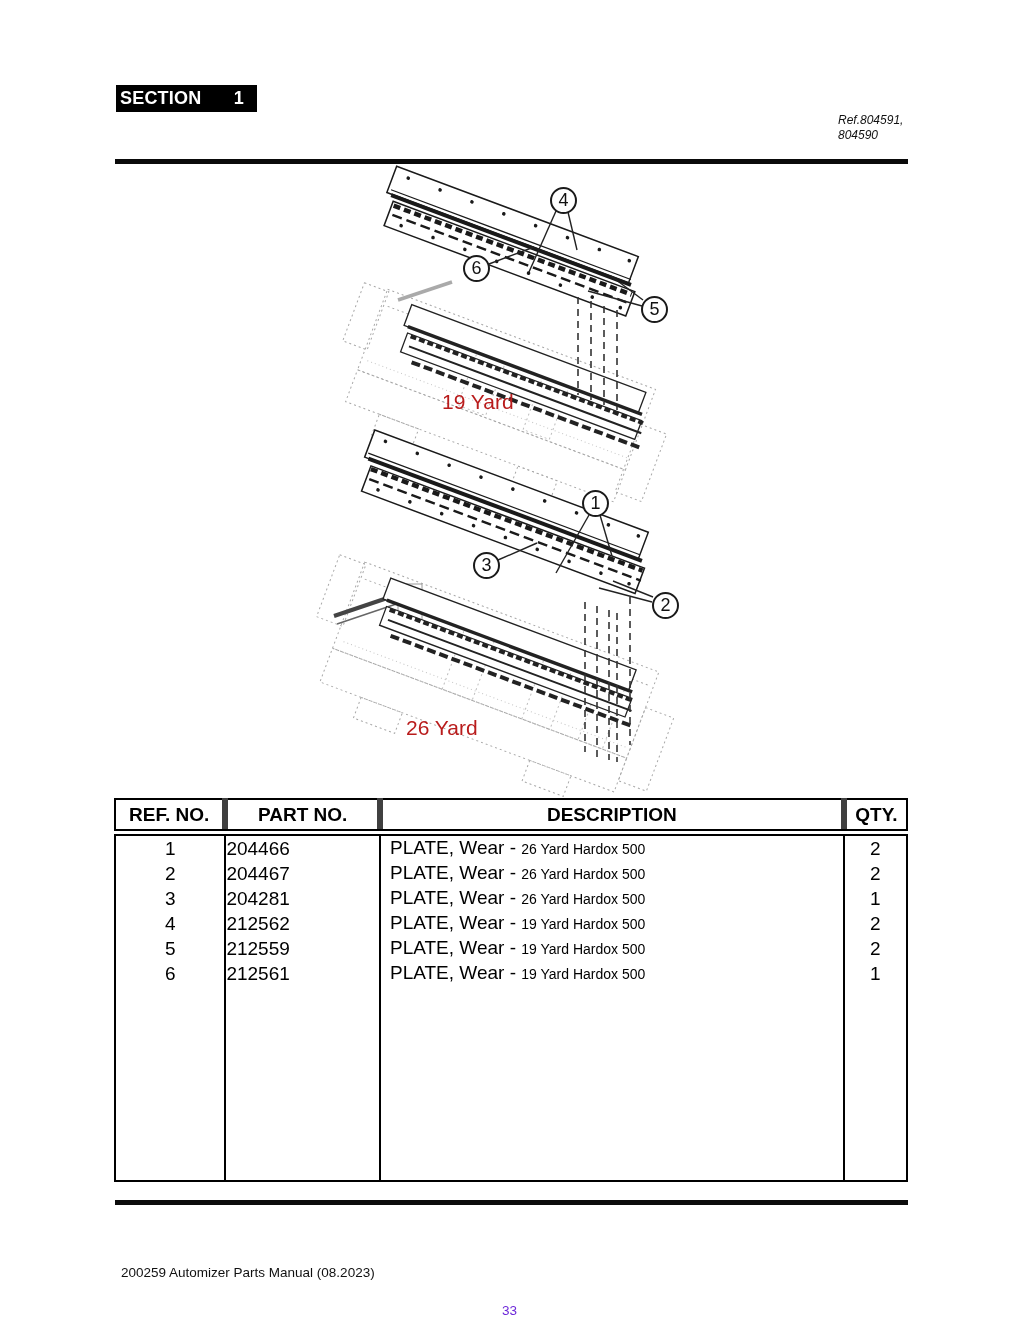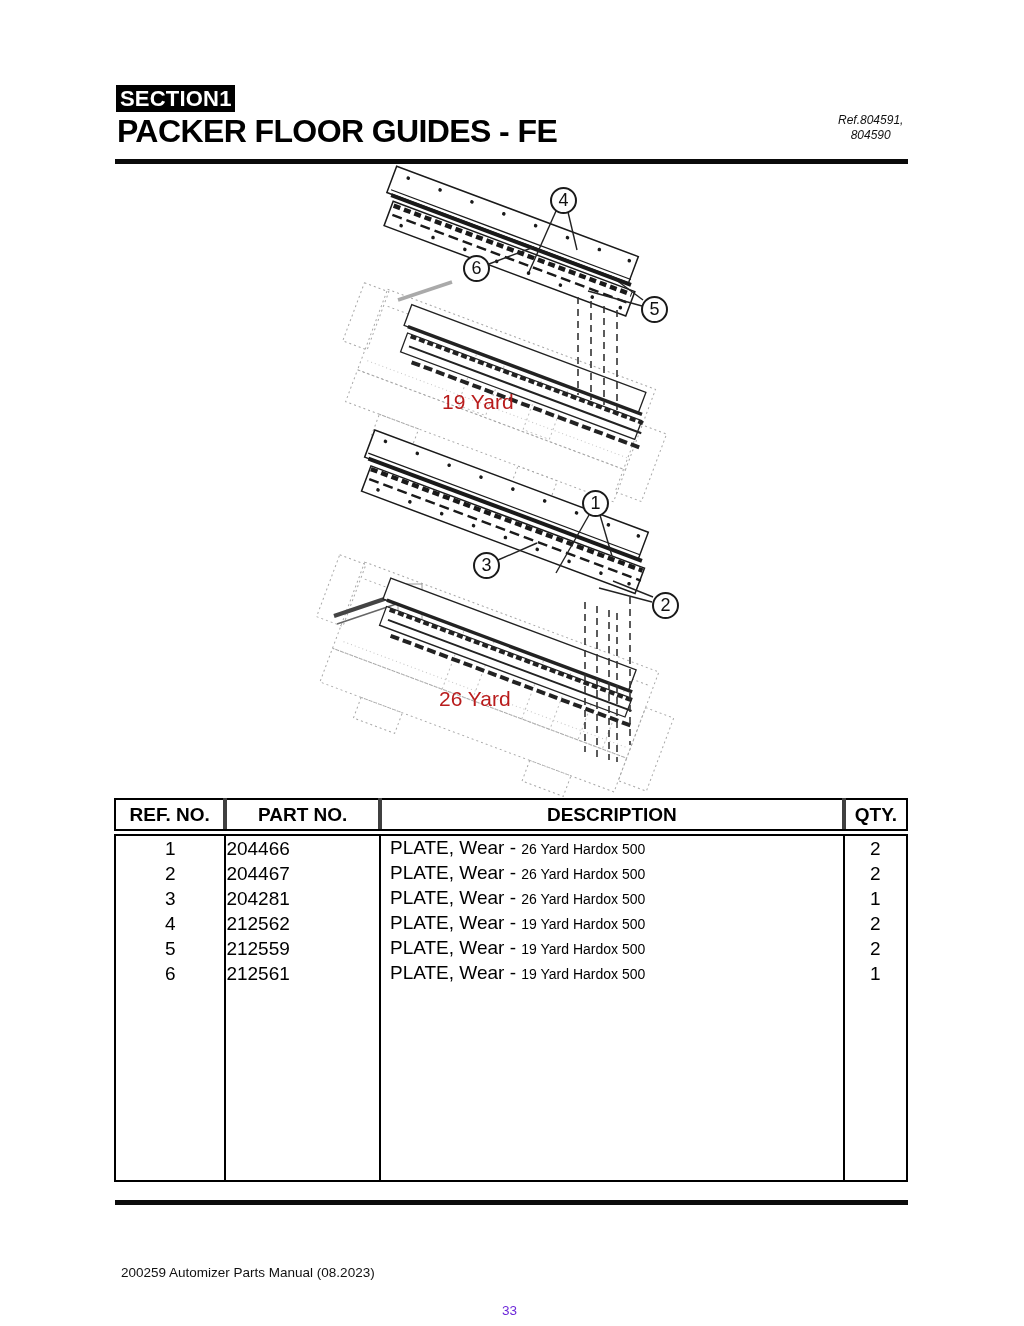--- a/index.html
+++ b/index.html
@@ -3,50 +3,50 @@
 <meta charset="utf-8">
 <style>
   html,body{margin:0;padding:0;background:#e8e8e8;}
   .page{
     position:relative;width:1024px;height:1326px;background:#ffffff;
     font-family:"Liberation Sans",sans-serif;color:#000;overflow:hidden;
     margin:0 auto;
   }
   
   .section-badge{
-    position:absolute;left:116px;top:85px;width:119px;height:27px;
+    position:absolute;left:116px;top:85px;width:141px;height:27px;
     background:#000;color:#fff;display:flex;align-items:center;
     justify-content:space-between;padding:0 13px 0 4px;box-sizing:border-box;
-    font-size:22px;font-weight:bold;letter-spacing:.2px;
+    font-size:18px;font-weight:bold;letter-spacing:.2px;
   }
   .page-title{
     position:absolute;left:117px;top:113px;font-size:32px;font-weight:bold;
     letter-spacing:-.6px;white-space:nowrap;
   }
   .ref-block{
     position:absolute;left:838px;top:113px;font-size:12px;font-style:italic;
-    line-height:15px;color:#111;text-align:center;
+    line-height:15px;color:#111;
   }
   .rule-top{position:absolute;left:115px;top:159px;width:793px;height:5px;background:#0a0a0a;}
   
   .figure-svg{position:absolute;left:0;top:0;width:1024px;height:1326px;}
   .callout{
     position:absolute;width:27px;height:27px;border:2px solid #1a1a1a;border-radius:50%;
     background:#fff;display:flex;align-items:center;justify-content:center;
     font-size:18px;color:#111;box-sizing:border-box;
   }
   .view-label{position:absolute;font-size:21px;color:#b91c1c;white-space:nowrap;}
   
   .parts-table{
     position:absolute;left:114px;top:798px;width:794px;height:384px;
     border:2.5px solid #000;box-sizing:border-box;border-collapse:collapse;
     table-layout:fixed;
   }
   .parts-table th{
-    border-right:4px solid #404040;border-bottom:7px double #000;
+    border-right:6px solid #404040;border-bottom:7px double #000;
     font-size:19px;font-weight:bold;height:29px;padding:0;text-align:center;
     background:#fff;
   }
   .parts-table th:last-child,.parts-table td:last-child{border-right:none;}
   .parts-table td{
     border-right:2px solid #000;font-size:19px;height:24px;padding:0;
     vertical-align:middle;line-height:24px;white-space:nowrap;overflow:hidden;
   }
   td.c-ref{text-align:center;}
   td.c-part{text-align:left;}
@@ -61,21 +61,20 @@
 </style>
 </head>
 <body>
 
 <div class="page">
 
   <div class="section-badge">
     <span>SECTION</span>
     <span>1</span>
   </div>
-  <div class="page-title">PACKER FLOOR GUIDES - FE</div>
   <div class="ref-block">
     <div>Ref.804591,</div>
     <div>804590</div>
   </div>
   <div class="rule-top"></div>
 
   <svg class="figure-svg" viewBox="0 0 1024 1326" fill="none">
 
     <g transform="rotate(20.5 505 378)" stroke="#a8a8a8" stroke-width="1">
       <rect x="364" y="336" width="286" height="86" stroke-dasharray="2 3"></rect>
@@ -227,21 +226,21 @@
     <span>1</span>
   </div>
   <div class="callout" style="left:473px;top:552px;">
     <span>3</span>
   </div>
   <div class="callout" style="left:652px;top:592px;">
     <span>2</span>
   </div>
 
   <div class="view-label" style="left:442px;top:390px;">19 Yard</div>
-  <div class="view-label" style="left:406px;top:687px;margin-left:33px;">26 Yard</div>
+  <div class="view-label" style="left:406px;top:716px;">26 Yard</div>
 
   <table class="parts-table">
     <colgroup>
       <col style="width:110px">
         <col style="width:154px">
         <col style="width:462px">
         <col style="width:63px">
     </colgroup>
     <thead>
       <tr>

